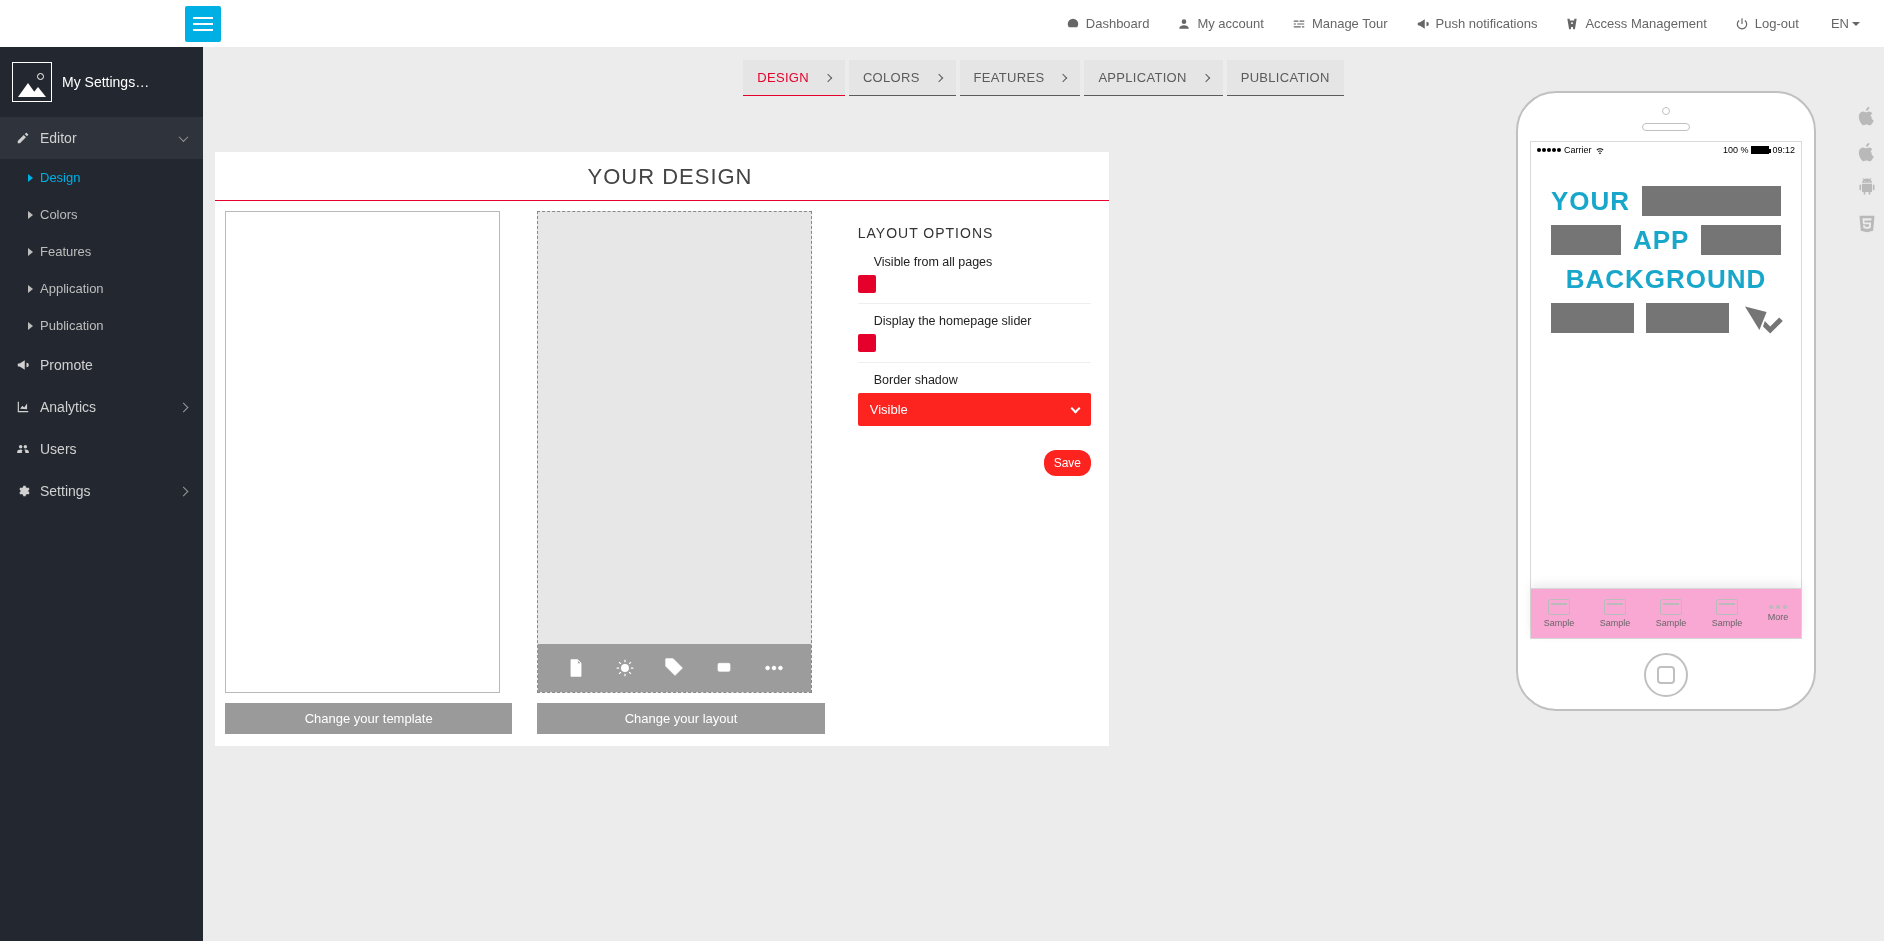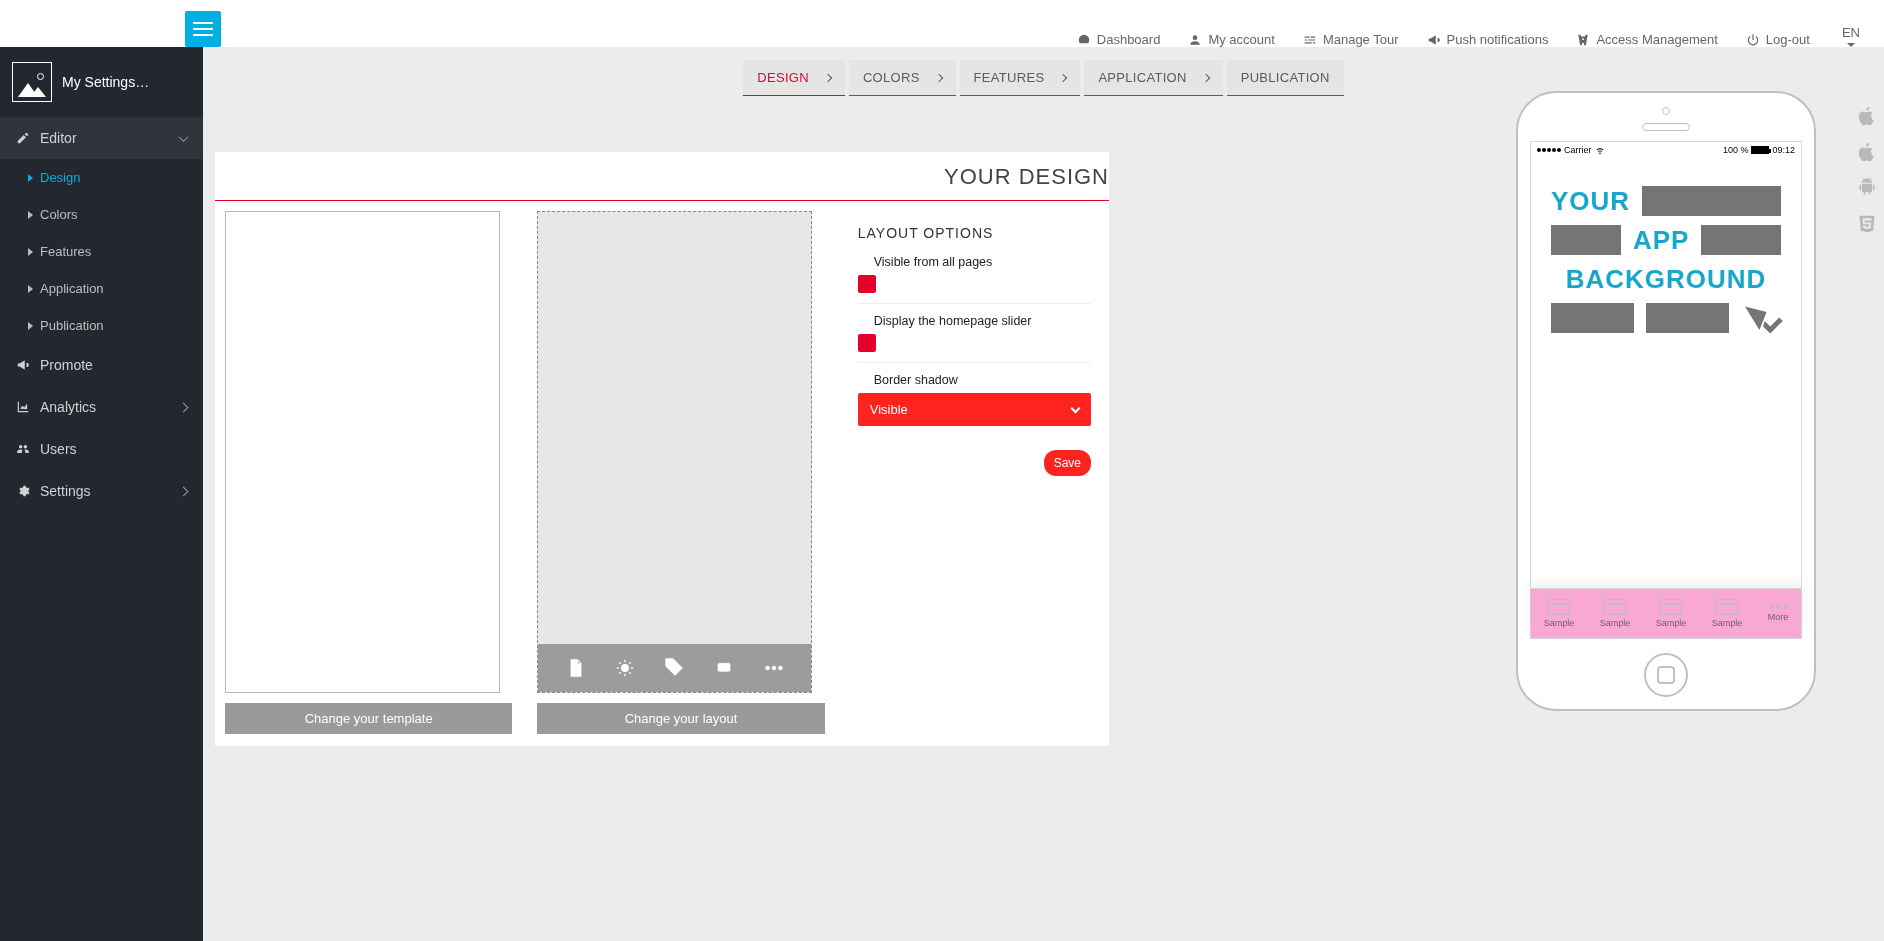--- a/index.html
+++ b/index.html
@@ -1,25 +1,25 @@
 <!DOCTYPE html>
 <html><head>
 <meta charset="utf-8">
 <style>
 * { margin:0; padding:0; box-sizing:border-box; }
 body { font-family:"Helvetica Neue",Helvetica,Arial,sans-serif; font-size:13px; color:#333; background:#ececec; height:941px; width:1884px; overflow:hidden; font-weight:300; }
 
 
-.topbar { height:47px; background:#fff; display:flex; align-items:flex-end; padding:0 18px 0 0; }
+.topbar { height:47px; background:#fff; display:flex; align-items:center; padding:0 18px 0 0; }
 .hamburger { width:36px; height:36px; background:#00afe4; margin-left:185px; border-radius:2px; display:flex; flex-direction:column; justify-content:center; align-items:center; gap:4px; cursor:pointer; }
 .hamburger span { display:block; width:20px; height:2px; background:#fff; }
 .topbar-spacer { flex:1; }
 .topbar-link { color:#666; padding:0 14px; display:flex; align-items:center; gap:6px; font-size:13px; cursor:pointer; }
 .topbar-link svg { fill:#666; width:14px; height:14px; }
-.lang { color:#666; padding:0 6px 0 18px; display:flex; align-items:center; gap:3px; cursor:pointer;flex-direction:column; }
+.lang { color:#666; padding:0 6px 0 18px; display:flex; align-items:center; gap:3px; cursor:pointer; }
 
 
 .sidebar { position:absolute; left:0; top:47px; bottom:0; width:203px; background:#232830; color:#d1d1d1; }
 .app-header { display:flex; align-items:center; gap:10px; padding:15px 12px; background:#232830; }
 .app-logo { width:40px; height:40px; border:1px solid #fff; display:flex; align-items:flex-end; justify-content:center; position:relative; }
 .app-logo-inner { width:28px; height:20px; margin-bottom:4px; position:relative; }
 .app-logo-inner::before { content:""; position:absolute; right:2px; top:-4px; width:5px; height:5px; border:1px solid #fff; border-radius:50%; }
 .app-logo-mountain { position:absolute; bottom:0; left:0; right:0; height:16px; overflow:hidden; }
 .app-logo-mountain::before, .app-logo-mountain::after { content:""; position:absolute; width:0; height:0; border-style:solid; }
 .app-logo-mountain::before { left:0; bottom:0; border-width:0 10px 14px 10px; border-color:transparent transparent #fff transparent; }
@@ -37,21 +37,21 @@
 
 
 .main { position:absolute; left:203px; top:47px; right:0; bottom:0; overflow:auto; }
 .steps { display:flex; justify-content:center; margin-top:13px; gap:4px; }
 .step { background:#e5e5e5; color:#5b5b5b; font-size:13px; padding:10px 14px; display:flex; align-items:center; gap:12px; letter-spacing:.3px; cursor:pointer; position:relative; }
 .step.active { color:#e4002b; border-bottom:1px solid #e4002b; }
 .step:not(.active) { border-bottom:1px solid #5b5b5b; }
 .step .chev { width:6px; height:6px; border-right:1.5px solid #5b5b5b; border-top:1.5px solid #5b5b5b; transform:rotate(45deg); margin-left:4px; }
 
 .panel { background:#fff; margin:56px 12px 20px 12px; width:894px; }
-.panel-title { text-align:right; font-size:22px; letter-spacing:1px; font-weight:300; padding:12px 0 10px 16px; color:#444; }
+.panel-title { text-align:center; font-size:22px; letter-spacing:1px; font-weight:300; padding:12px 0 10px 16px; color:#444; }
 .red-line { height:1px; background:#e4002b; margin:0 0 10px 0; width:100%; }
 
 .design-row { display:flex; gap:25px; padding:0 10px 12px 10px; }
 .col { width:303px; }
 .preview-box { width:275px; height:482px; }
 .preview-box.plain { border:1px solid #b9b9b9; background:#fff; }
 .preview-box.dashed { border:1px dashed #888; background:#e7e7e7; position:relative; }
 .dashed-tabbar { position:absolute; left:0; right:0; bottom:0; height:48px; background:#9c9c9c; display:flex; align-items:center; justify-content:space-evenly; }
 .dashed-tabbar .ic { width:24px; height:24px; display:flex; align-items:center; justify-content:center; }
 .dashed-tabbar svg { fill:#fff; stroke:#fff; }

